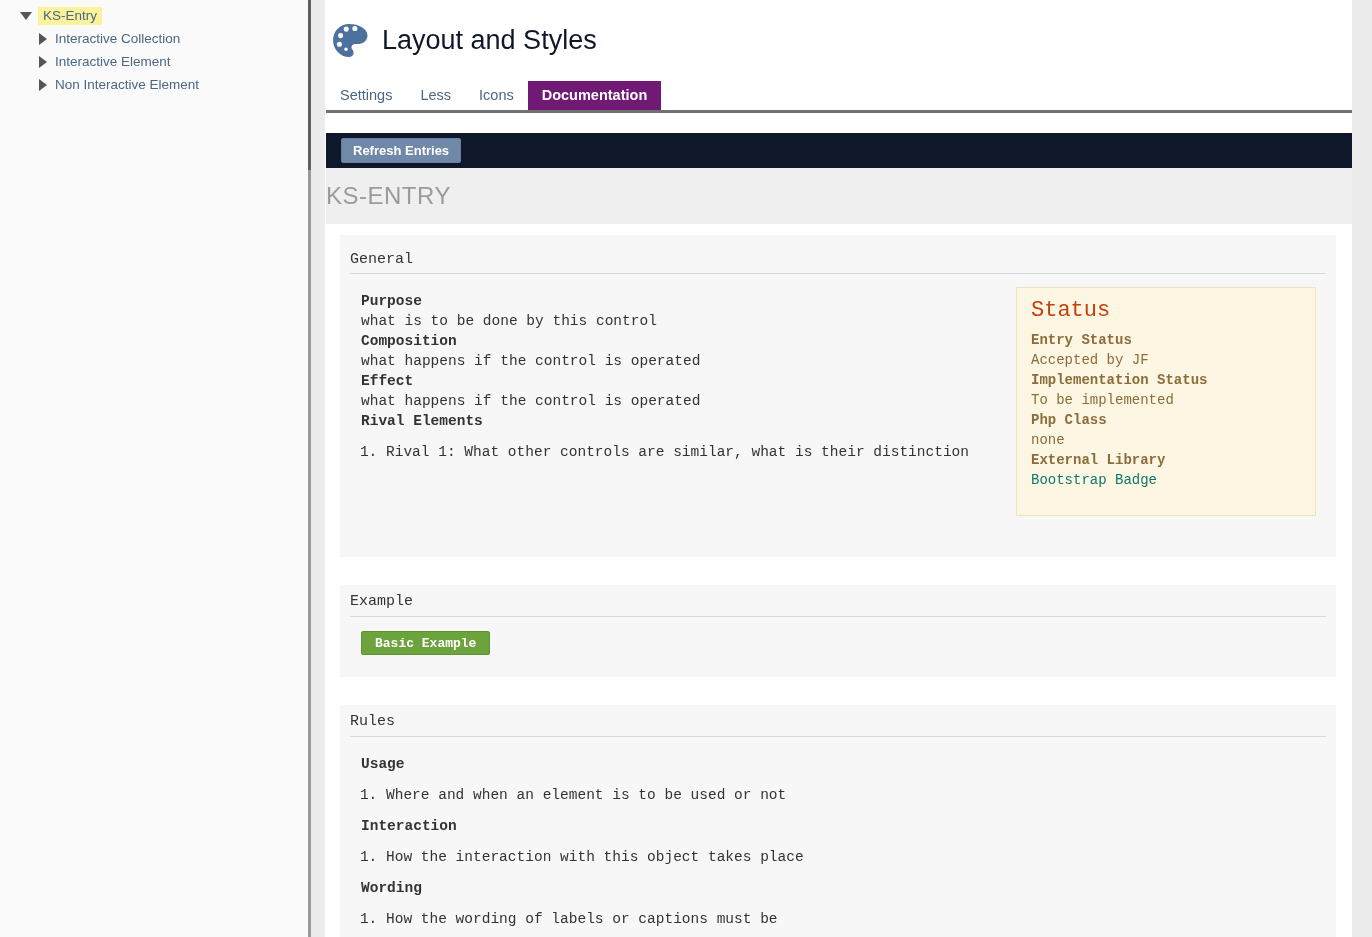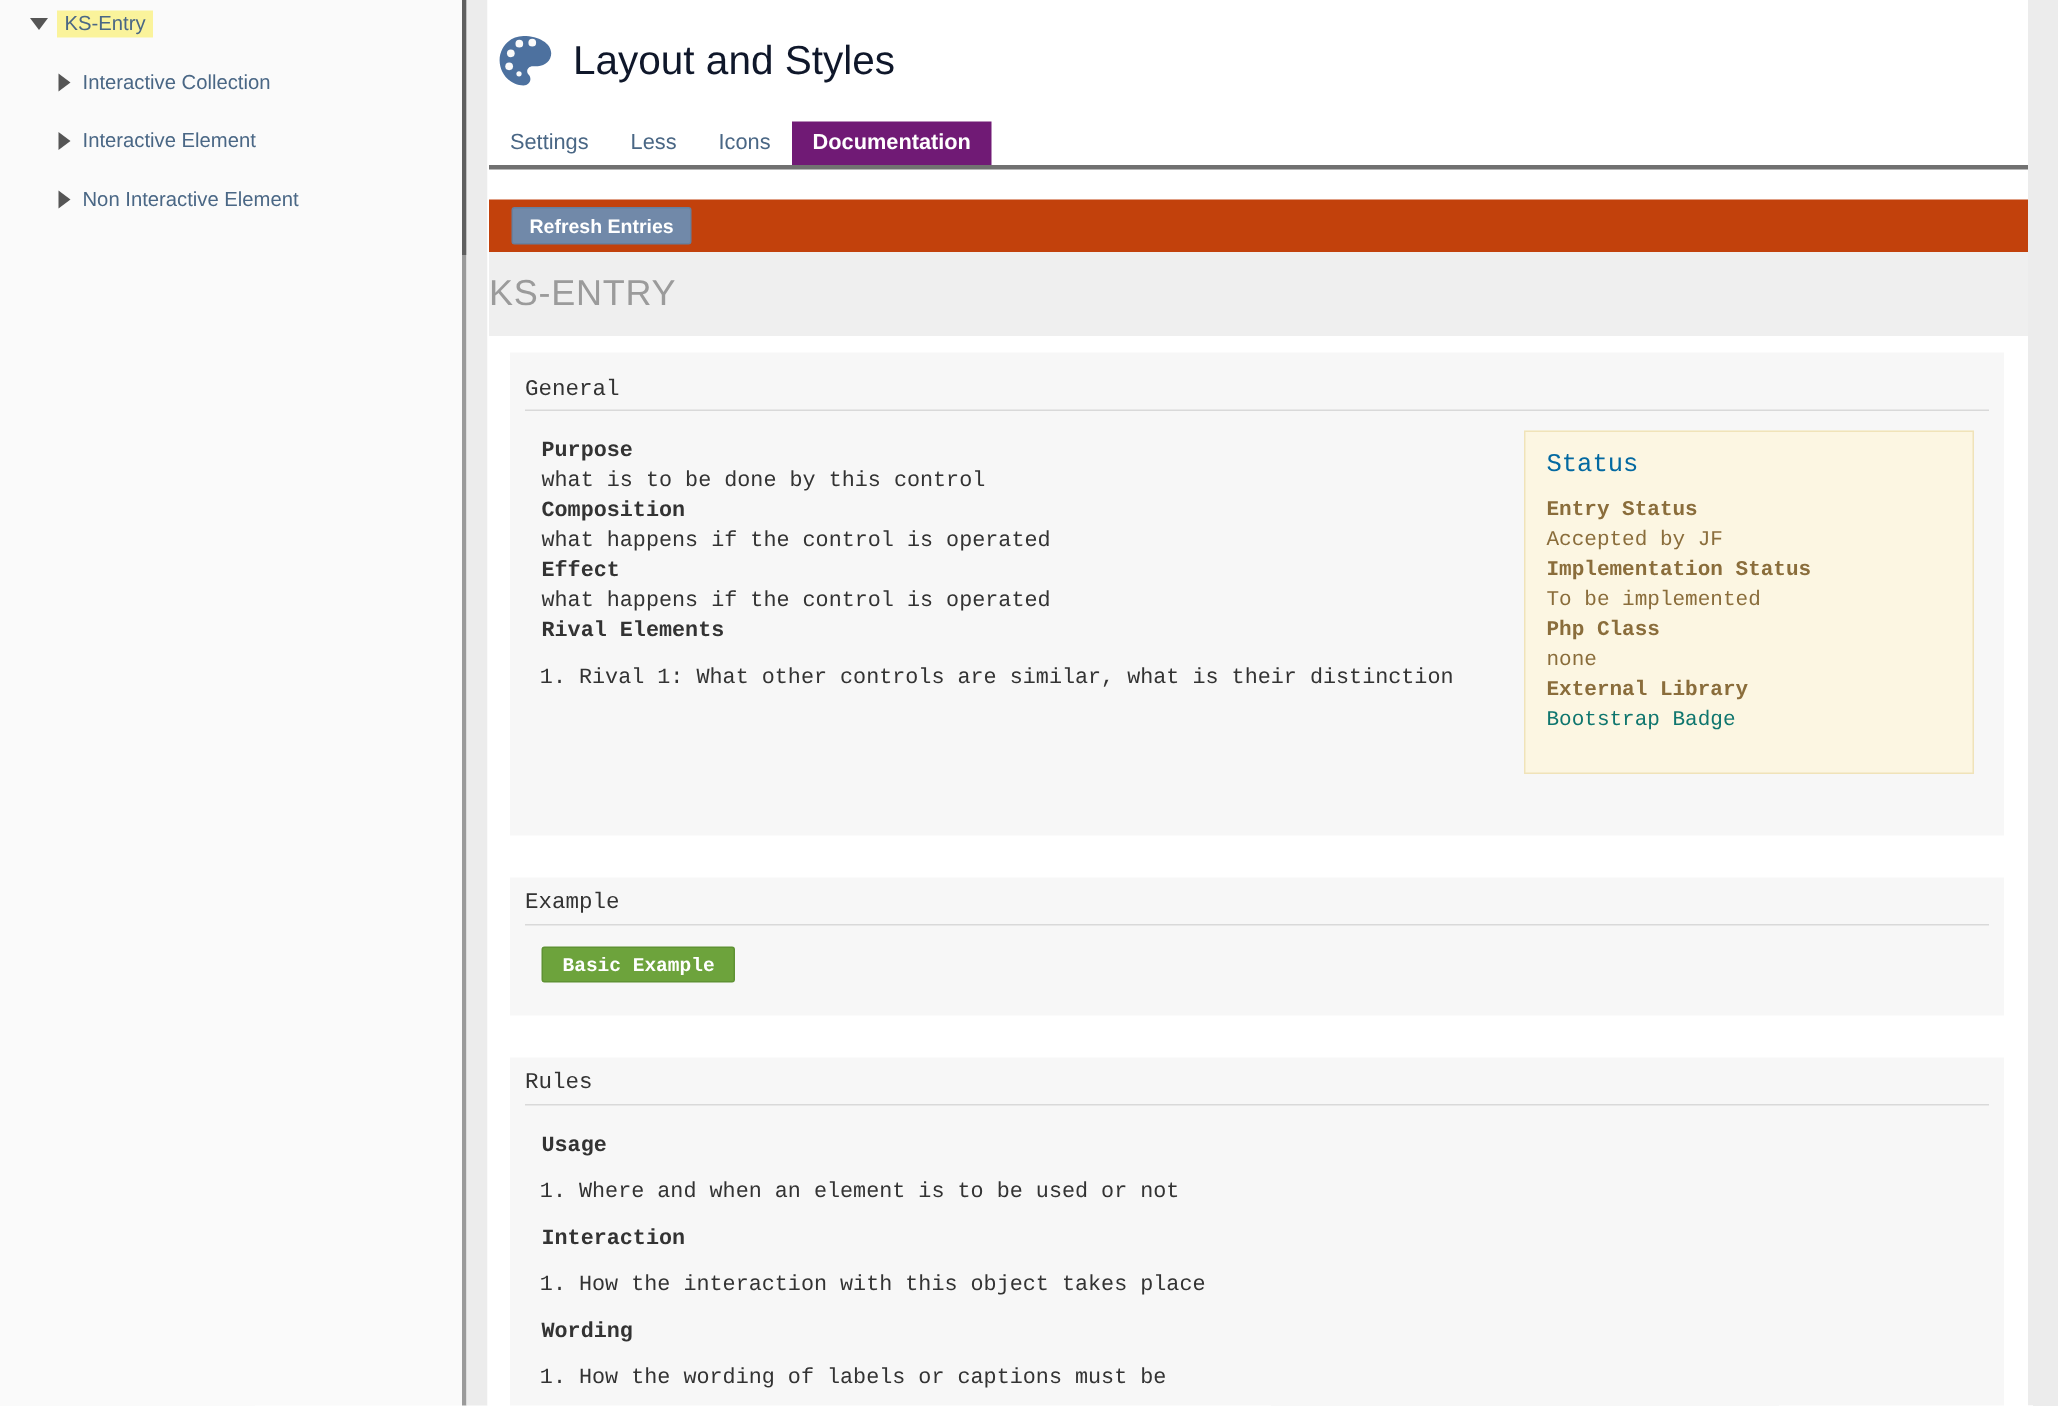--- a/index.html
+++ b/index.html
@@ -20,21 +20,21 @@
   .tree-root { display:flex; align-items:center; height:23px; padding-left:20px; cursor:pointer; }
   .caret-down {
     width:0; height:0; border-left:6px solid transparent; border-right:6px solid transparent;
     border-top:8px solid #555; margin-right:6px; flex:0 0 auto;
   }
   .caret-right {
     width:0; height:0; border-top:6px solid transparent; border-bottom:6px solid transparent;
     border-left:8px solid #555; margin-right:8px; flex:0 0 auto;
   }
   .root-label { background:#faf39b; padding:1px 5px 2px 5px; }
-  .tree-item { display:flex; align-items:center; height:23px; padding-left:39px; cursor:pointer;margin-top:16px; }
+  .tree-item { display:flex; align-items:center; height:23px; padding-left:39px; cursor:pointer; }
 
   .sb-scrollbar {
     position:absolute; left:308px; top:0; width:3px; height:937px; background:#9a9a9a;
   }
   .sb-scrollbar-thumb { position:absolute; left:0; top:0; width:3px; height:170px; background:#5f5f5f; }
   .gutter { position:absolute; left:311px; top:0; width:14px; height:937px; background:#ececec; }
 
   
   .main { position:absolute; left:325px; top:0; right:0; height:937px; background:#fff; overflow:hidden; }
   .main-track { position:absolute; right:0; top:0; width:20px; height:937px; background:#ececec; }
@@ -45,21 +45,21 @@
   .page-title { font-size:27px; font-weight:400; color:#0f172a; }
 
   .tabs { margin:23px 0 0 1px; height:29px; display:flex; }
   .tab {
     padding:0 14px; height:29px; line-height:29px; font-size:14.5px;
     color:#4a6785; cursor:pointer; white-space:nowrap;
   }
   .tab.active { background:#701a75; color:#fff; font-weight:bold; }
   .tab-underline { margin-left:1px; width:1026px; height:3px; background:#717171; }
 
-  .toolbar { margin:20px 0 0 1px; width:1026px; height:35px; background:#c2410c; }
+  .toolbar { margin:20px 0 0 1px; width:1026px; height:35px; background:#0f172a; }
   .btn-refresh {
     margin:5px 0 0 15px; height:25px; padding:0 11px;
     background:#7189a9; border:1px solid #66809f; border-radius:2px;
     color:#fff; font-size:13px; font-weight:bold; font-family:inherit; cursor:pointer;
   }
 
   .heading-band {
     margin-left:1px; width:1026px; height:56px; background:#efefef;
     display:flex; align-items:center;
   }
@@ -86,21 +86,21 @@
     height:24px; padding:0 13px; background:#6da33c; border:1px solid #5f9233; border-radius:2px;
     color:#fff; font-size:13px; font-weight:bold; font-family:inherit; cursor:pointer;
   }
 
   
   .status-panel {
     position:absolute; right:20px; top:52px; width:300px; height:229px;
     background:#fcf6e2; border:1px solid #f0e3b9; padding:13px 14px;
     color:#8a6d3b; font-size:14px; line-height:20px;
   }
-  .status-title { font-size:17px; font-weight:400; color:#0369a1; }
+  .status-title { font-size:22px; font-weight:400; color:#c2410c; }
   .status-panel dl { margin-top:9px; }
   .status-link { color:#0f766e; cursor:pointer; }
 </style>
 </head>
 <body>
 
 <div class="app">
 
   <aside class="sidebar">
     <div class="tree">

